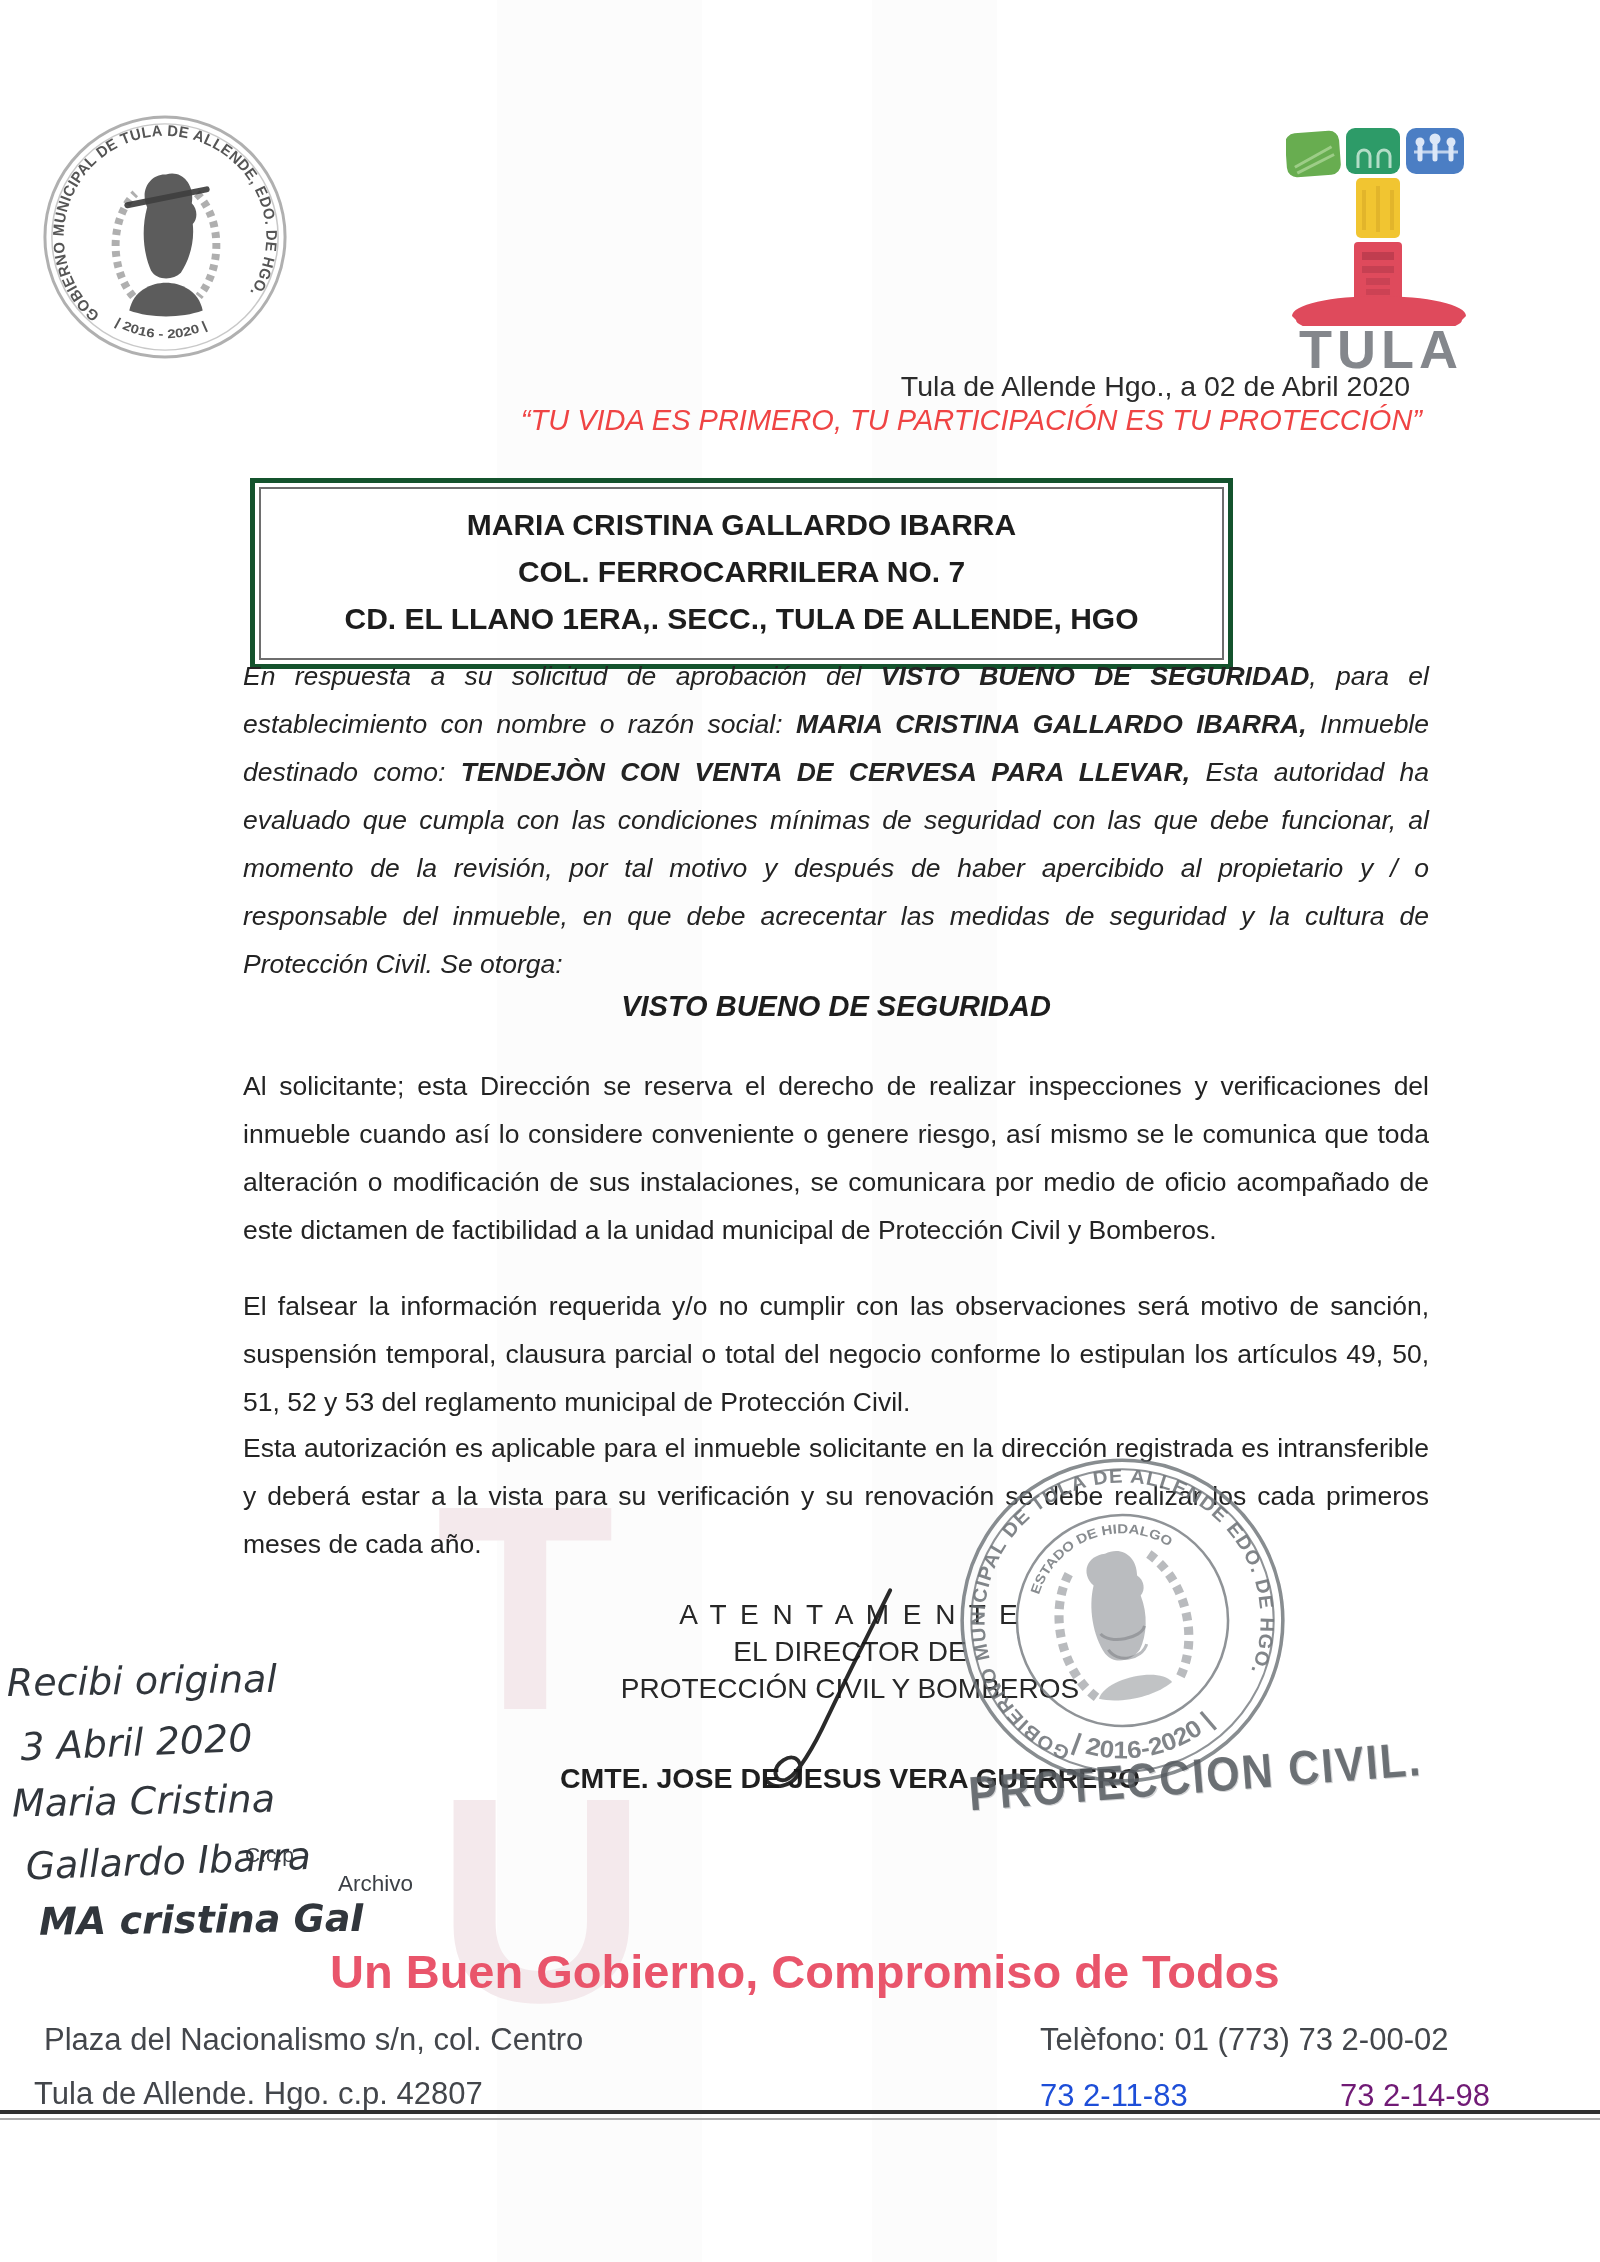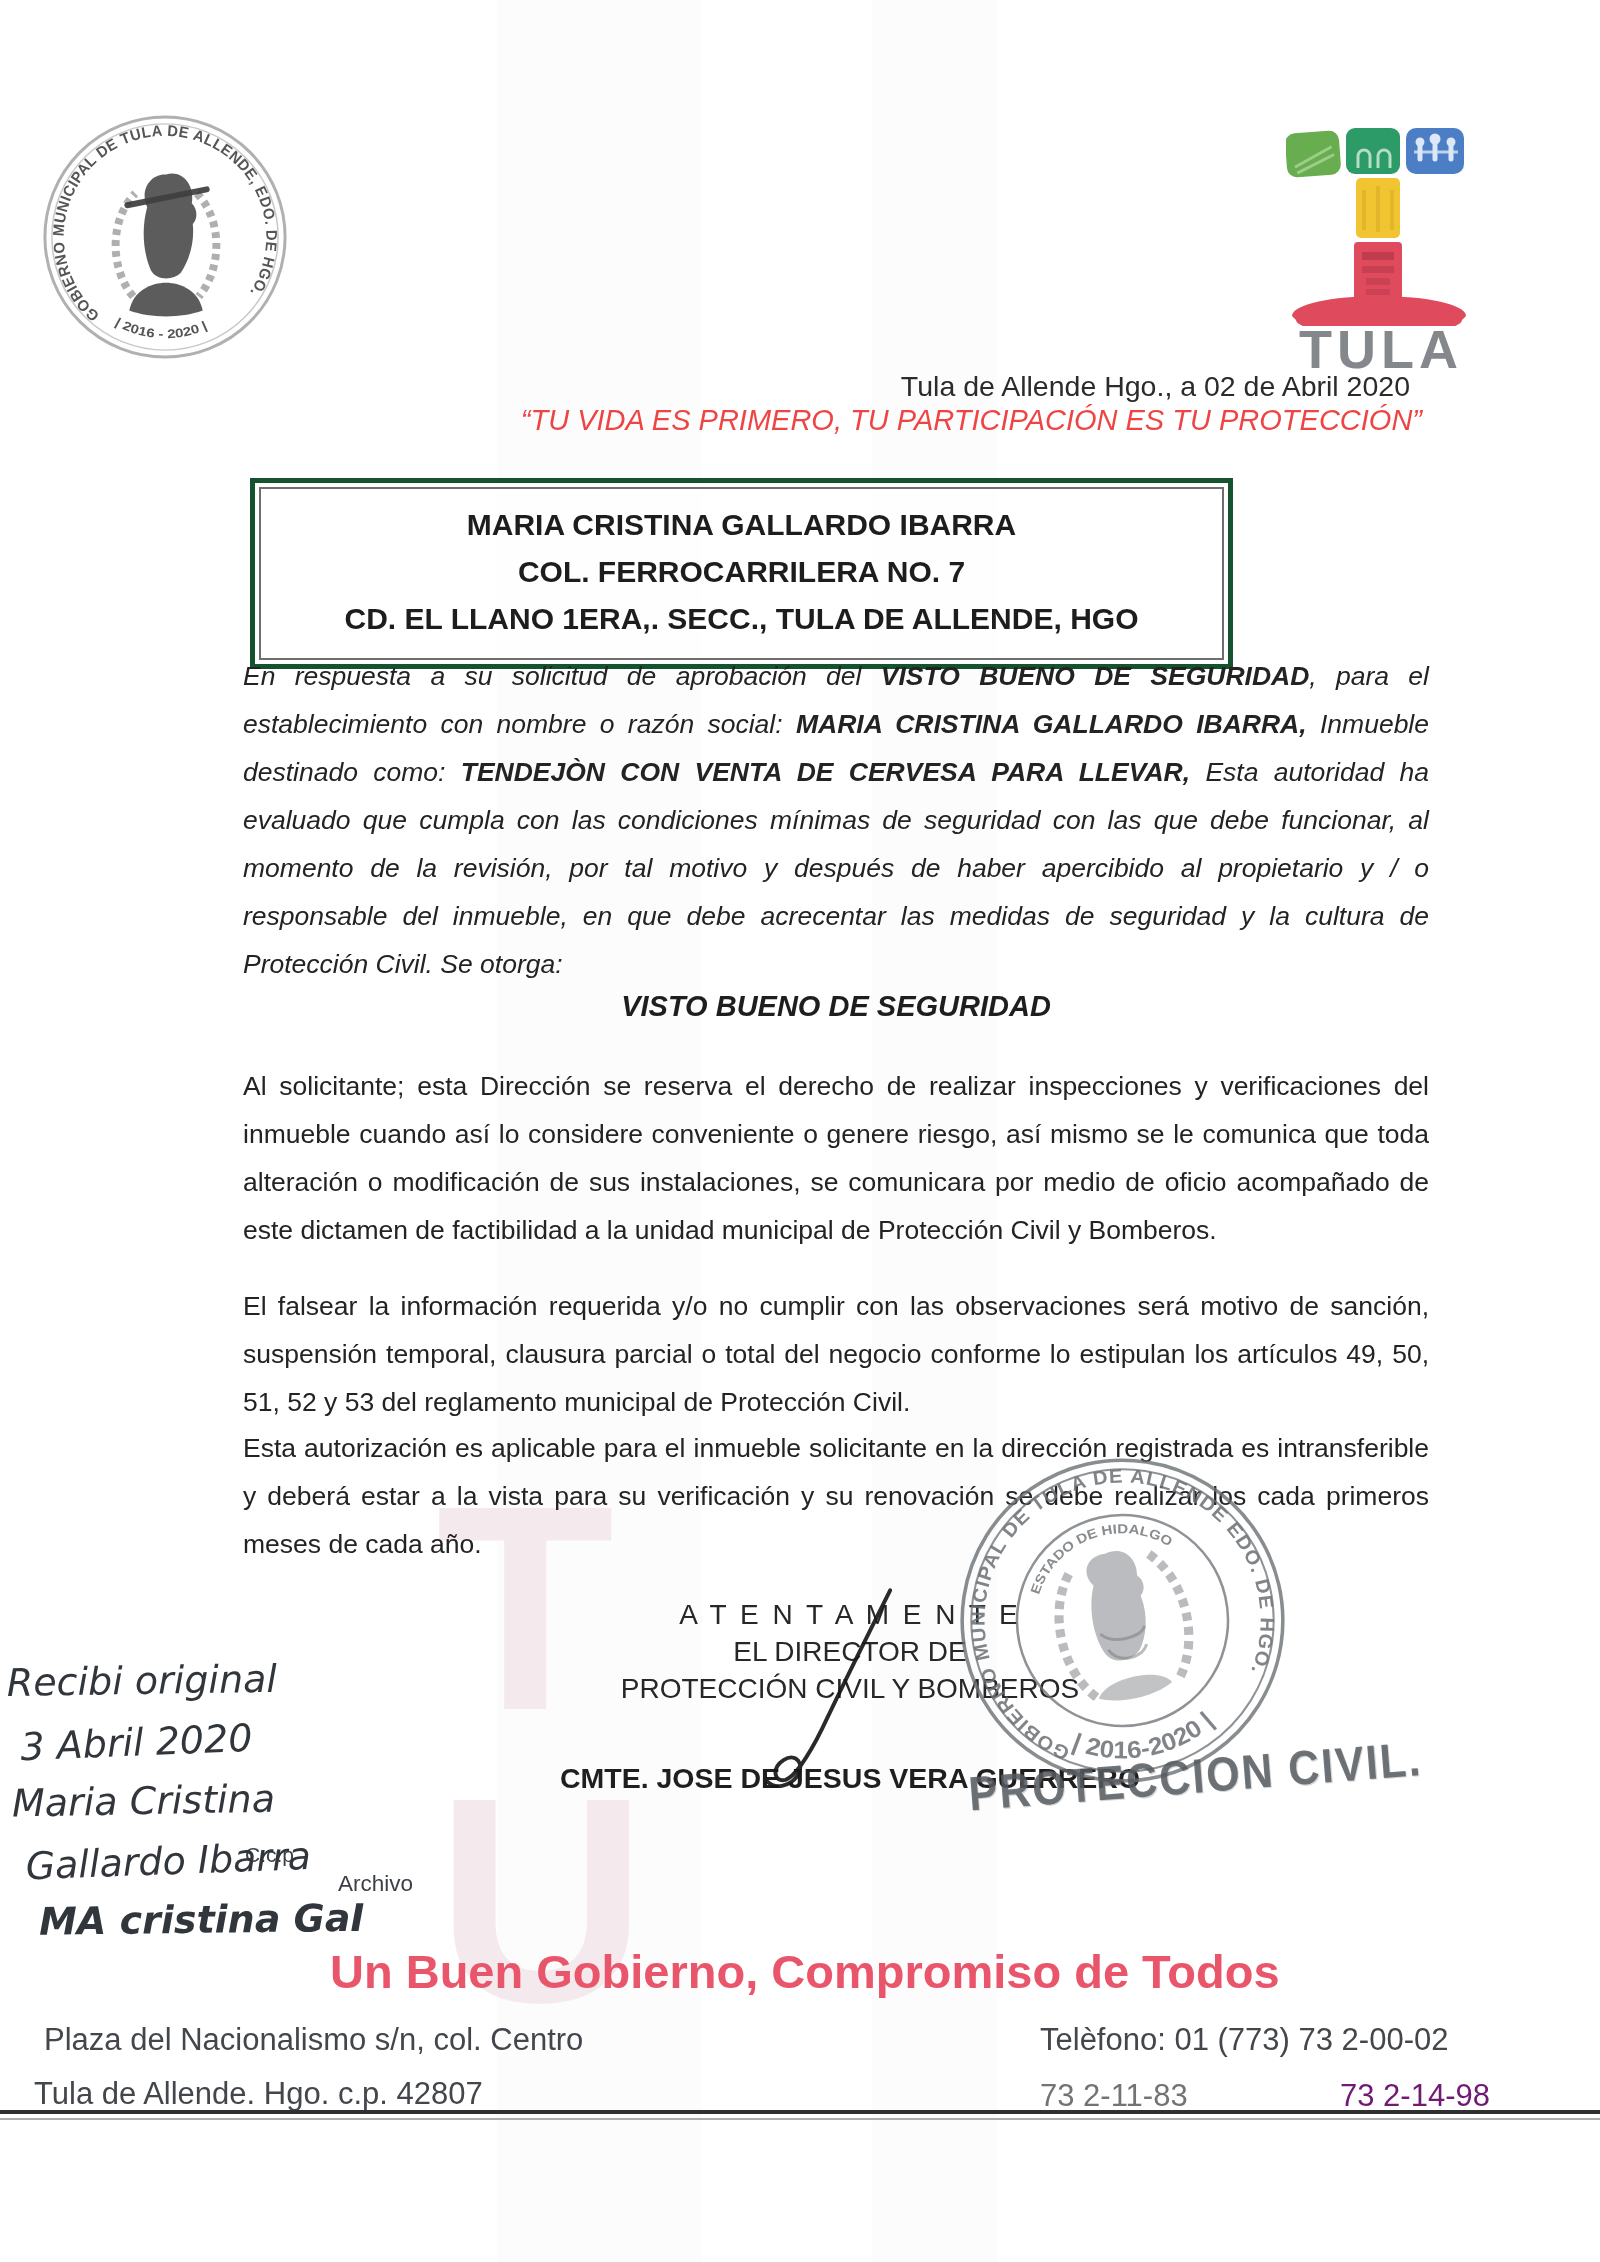--- a/index.html
+++ b/index.html
@@ -55,21 +55,21 @@
   .handwriting div:nth-child(3){margin-left:4px;transform:rotate(.4deg);}
   .handwriting div:nth-child(4){margin-left:16px;transform:rotate(-.6deg);}
   .handwriting div:nth-child(5){margin-left:28px;font-weight:bold;transform:rotate(.8deg);}
   .ccp{position:absolute;left:245px;top:1843px;font-size:21px;color:#3c4046;z-index:2;}
   .archivo{position:absolute;left:338px;top:1871px;font-size:22.5px;color:#3c4046;z-index:2;}
   
   .motto{position:absolute;left:330px;top:1944px;font-size:47px;font-weight:bold;color:#e9556b;z-index:2;}
   .addr1{position:absolute;left:44px;top:2022px;font-size:31px;color:#43464b;z-index:2;}
   .addr2{position:absolute;left:34px;top:2076px;font-size:31px;color:#43464b;z-index:2;}
   .phone1{position:absolute;left:1040px;top:2022px;font-size:31px;color:#43464b;z-index:2;}
-  .phone2{position:absolute;left:1040px;top:2078px;font-size:31px;color:#737373;z-index:2;}
+  .phone2{position:absolute;left:1040px;top:2078px;font-size:31px;color:#1d4ed8;z-index:2;}
   .phone3{position:absolute;left:1340px;top:2078px;font-size:31px;color:#701a75;z-index:2;}
   .scan-line{position:absolute;left:0;top:2110px;width:1600px;height:4px;background:#303030;z-index:2;}
   .scan-line2{position:absolute;left:0;top:2118px;width:1600px;height:2px;background:#ababab;z-index:2;}
 </style>
 </head>
 <body>
 
 <div class="page">
 
   <div class="band band1"></div>

